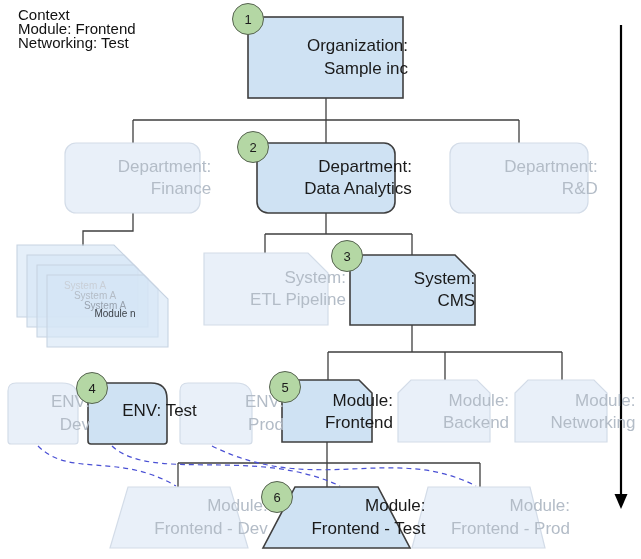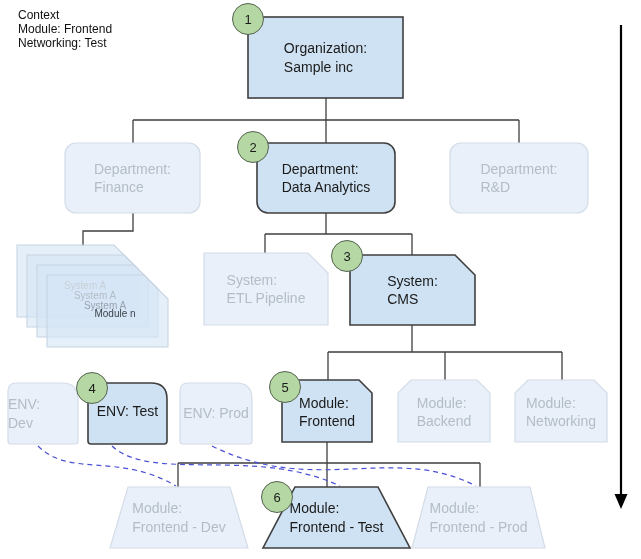--- a/index.html
+++ b/index.html
@@ -10,31 +10,31 @@
   svg{position:absolute;left:0;top:0;}
   .node{fill:#cfe2f3;stroke:#3f3f3f;stroke-width:1.6;}
   .node.faded{fill:#e9f0f9;stroke:#d3dce8;stroke-width:1.2;}
   .node.stacked{fill:rgba(213,229,245,0.62);stroke:#c7d3e2;stroke-width:1.1;}
   .edge{fill:none;stroke:#3f3f3f;stroke-width:1.3;}
   .dashed{fill:none;stroke:#4a50d4;stroke-width:1.2;stroke-dasharray:5 4;}
   .arrowline{stroke:#000;stroke-width:2.2;}
   .arrowhead{fill:#000;}
   .lbl{
     position:absolute;display:flex;align-items:center;justify-content:center;
-    text-align:left;white-space:pre-line;font-size:14px;line-height:1.3;
-    color:#1a1a1a;pointer-events:none;
+    text-align:right;white-space:pre-line;font-size:17px;line-height:1.3;
+    color:#1a1a1a;pointer-events:none;padding-left:32px;
   }
   .lbl.faded{color:#b3bcc7;}
   .badge{
     position:absolute;width:32px;height:32px;border-radius:50%;
     background:#b4d7a4;border:1.4px solid #566350;box-sizing:border-box;
     display:flex;align-items:center;justify-content:center;
     font-size:13px;color:#1c1c1c;
   }
-  .ctx{position:absolute;left:18px;top:8px;font-size:12px;line-height:14px;color:#111;}
+  .ctx{position:absolute;left:18px;top:8px;font-size:15px;line-height:14px;color:#111;}
   .stacklbl{position:absolute;width:96px;height:14px;display:flex;align-items:center;
     justify-content:center;font-size:10px;pointer-events:none;}
 </style>
 </head>
 <body>
 
 <div id="canvas">
 
   <svg width="641" height="559" viewBox="0 0 641 559">
 

